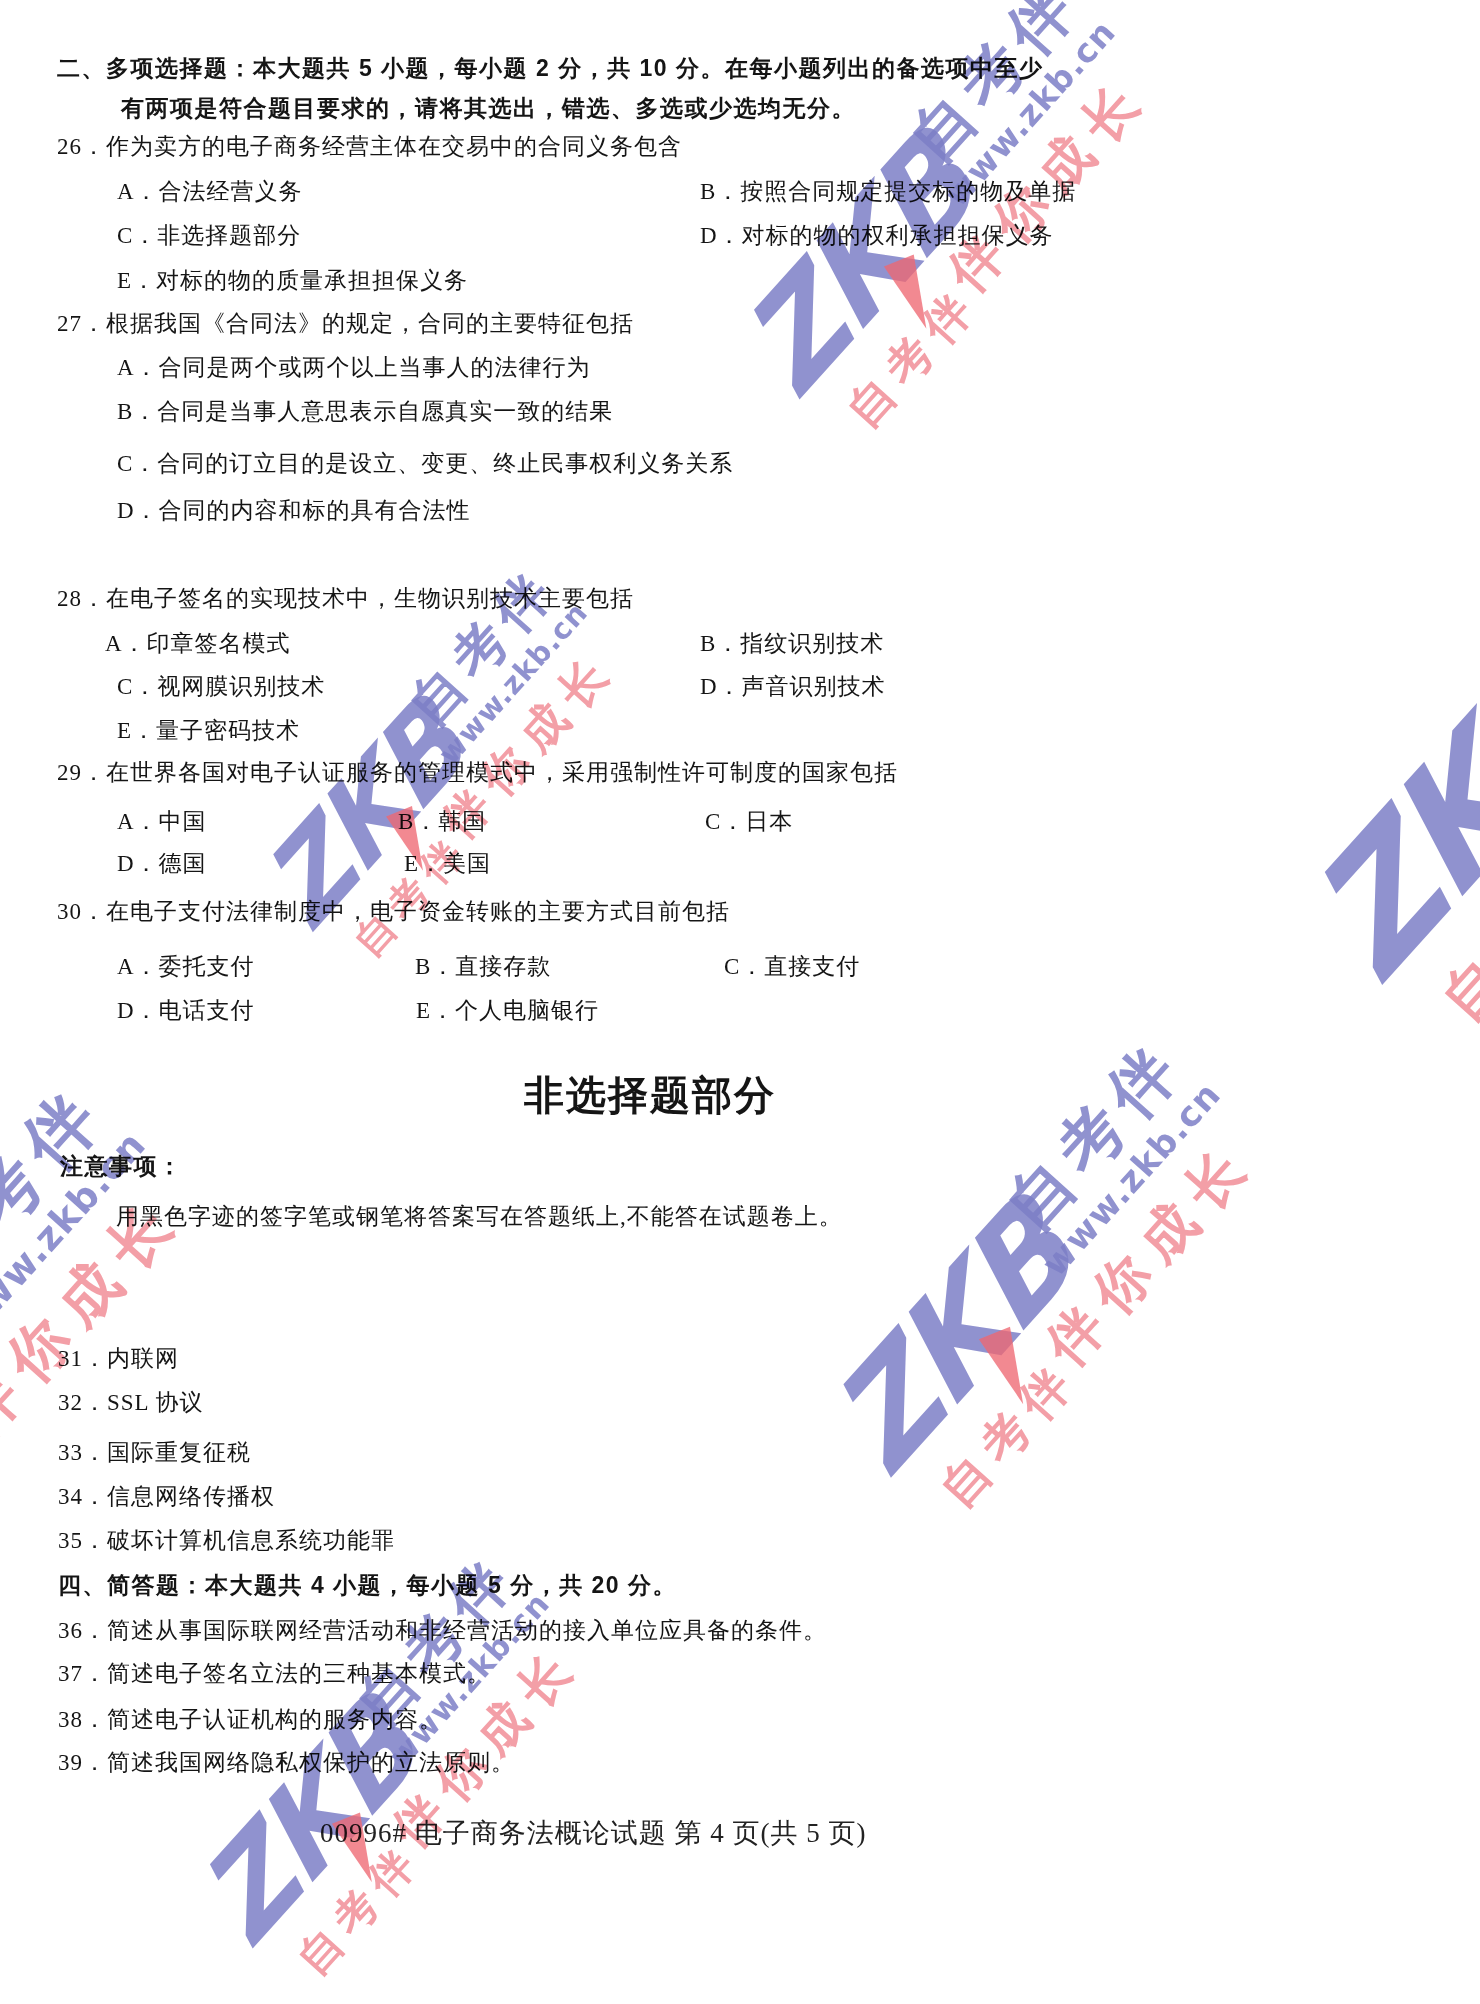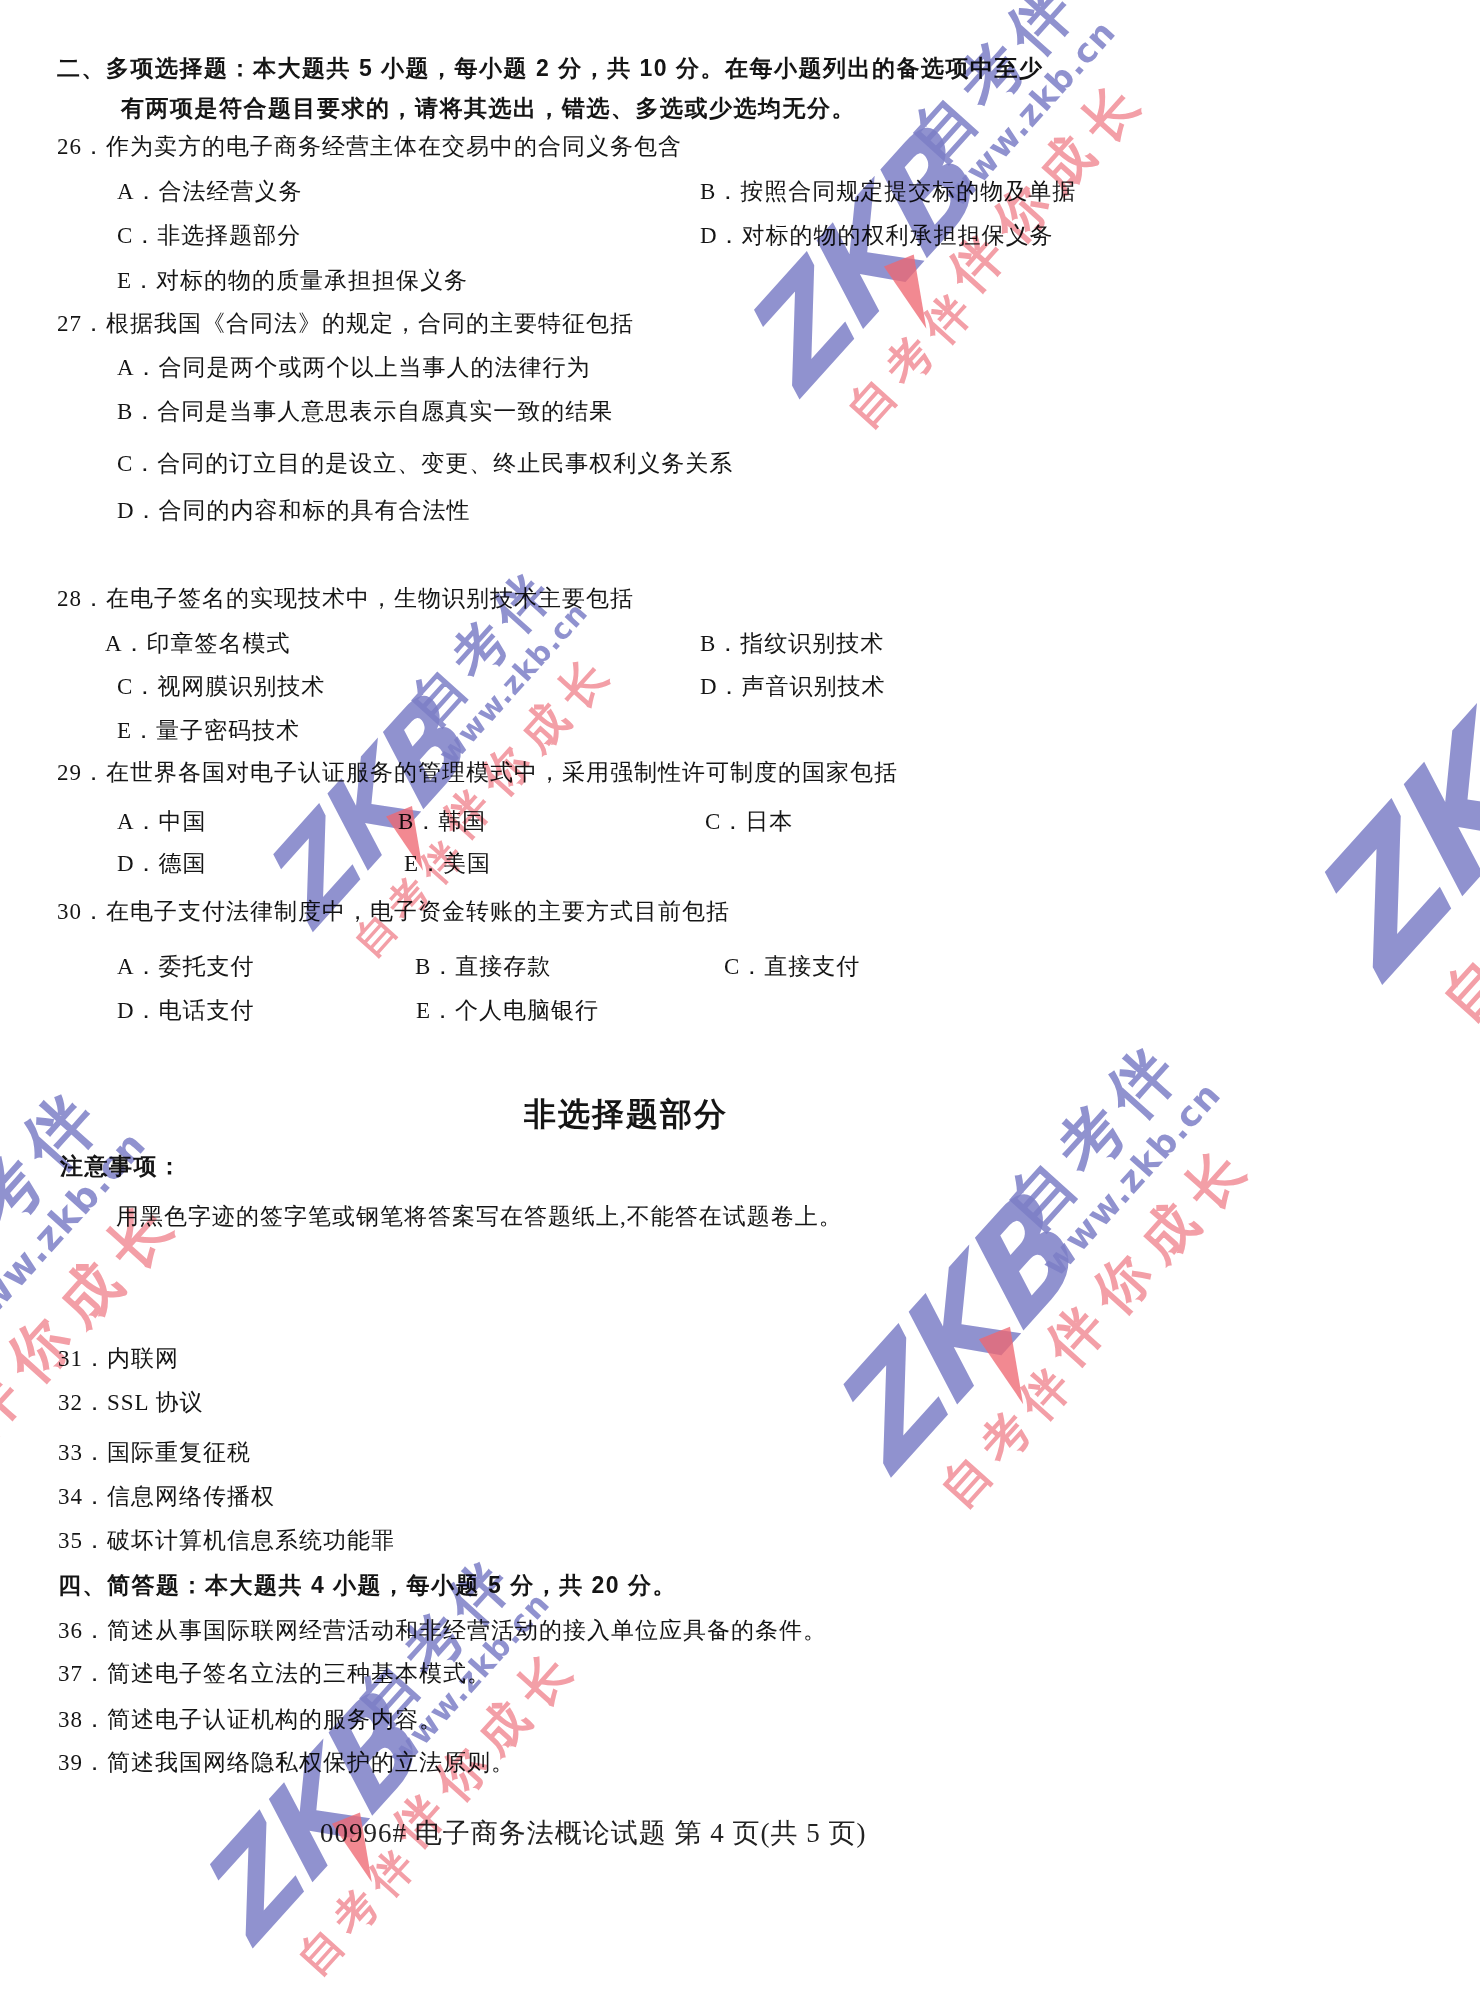--- a/index.html
+++ b/index.html
@@ -3,21 +3,21 @@
 <meta charset="utf-8">
 <style>
   html,body{margin:0;padding:0;}
   body{
     width:1480px;height:2004px;background:#ffffff;position:relative;overflow:hidden;
     font-family:"Liberation Serif","DejaVu Serif",serif;color:#151515;
   }
   .page{position:absolute;left:0;top:0;width:1480px;height:2004px;overflow:hidden;background:#fff;}
   .ln{position:absolute;font-size:23px;line-height:1.2;white-space:nowrap;letter-spacing:1px;z-index:1;}
   .hd{font-family:"Liberation Sans","DejaVu Sans",sans-serif;font-weight:700;letter-spacing:1.5px;}
-  .title{font-size:32px;letter-spacing:2px;margin-top:24px;}
+  .title{font-size:40px;letter-spacing:2px;}
   .footer{font-size:27px;color:#222;}
 
   
   .wm{position:absolute;width:360px;height:430px;transform-origin:0 0;mix-blend-mode:multiply;pointer-events:none;z-index:2;}
   .wm .el{position:absolute;white-space:nowrap;font-family:"DejaVu Sans","Liberation Sans",sans-serif;font-weight:700;
           transform:translate(-50%,-50%) rotate(-48deg);}
   .wm-zkb{left:84px;top:246px;font-size:112px;font-style:italic;font-weight:800;
           color:rgba(124,127,199,0.85);letter-spacing:-4px;
           transform:translate(-50%,-50%) rotate(-48deg) skewX(-10deg) !important;}
   .wm-brand-blue{left:196px;top:84px;font-size:54px;color:rgba(124,127,199,0.85);letter-spacing:9px;}

